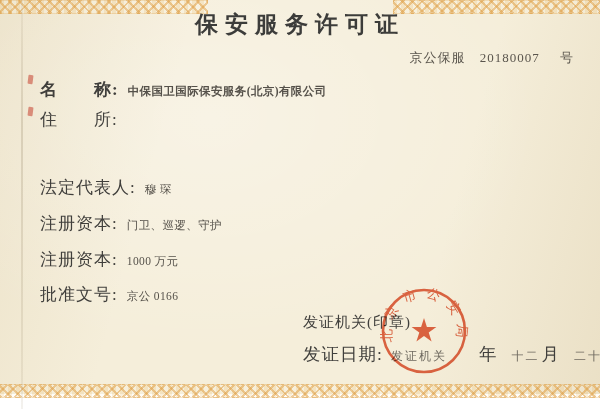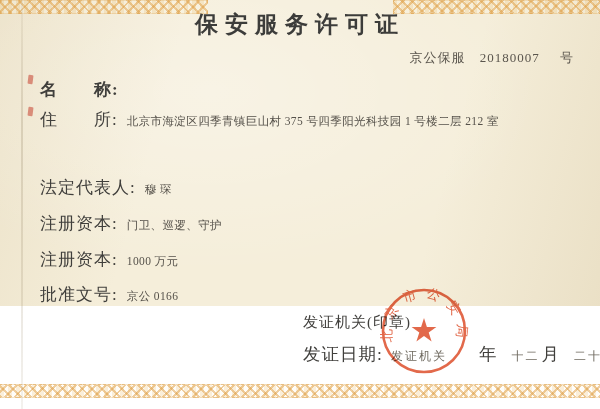--- a/index.html
+++ b/index.html
@@ -1,21 +1,21 @@
 <!DOCTYPE html>
 <html><head>
 <meta charset="utf-8">
 <style>
   html,body{margin:0;padding:0;}
   body{
     width:600px;height:409px;overflow:hidden;
     font-family:"Liberation Serif","DejaVu Serif",serif;
   }
   .cert{
-    position:relative;width:600px;height:306px;
+    position:relative;width:600px;height:394px;
     background:
       radial-gradient(ellipse at 35% 30%, rgba(255,255,255,.30), rgba(255,255,255,0) 60%),
       linear-gradient(105deg, rgba(201,180,134,.20), rgba(201,180,134,0) 28%, rgba(201,180,134,0) 72%, rgba(201,180,134,.24)),
       #f5eeda;
     color:#403f3c;
   }
   
   .band{
     position:absolute;height:12px;
     background:
@@ -85,24 +85,24 @@
   <div class="title">保安服务许可证</div>
 
   <div class="license-no">
     <span class="prefix">京公保服</span>
     <span class="digits">20180007</span>
     <span class="suffix">号</span>
   </div>
 
   <div class="row row1">
     <span class="lbl">名　　称:</span>
+    <span class="val">中保国卫国际保安服务(北京)有限公司</span>
   </div>
   <div class="row row2">
     <span class="lbl">住　　所:</span>
-    <span class="val">北京市海淀区四季青镇巨山村 375 号四季阳光科技园 1 号楼二层 212 室</span>
   </div>
   <div class="row row3">
     <span class="lbl">法定代表人:</span>
     <span class="val">穆 琛</span>
   </div>
   <div class="row row4">
     <span class="lbl">注册资本:</span>
     <span class="val">门卫、巡逻、守护</span>
   </div>
   <div class="row row5">

